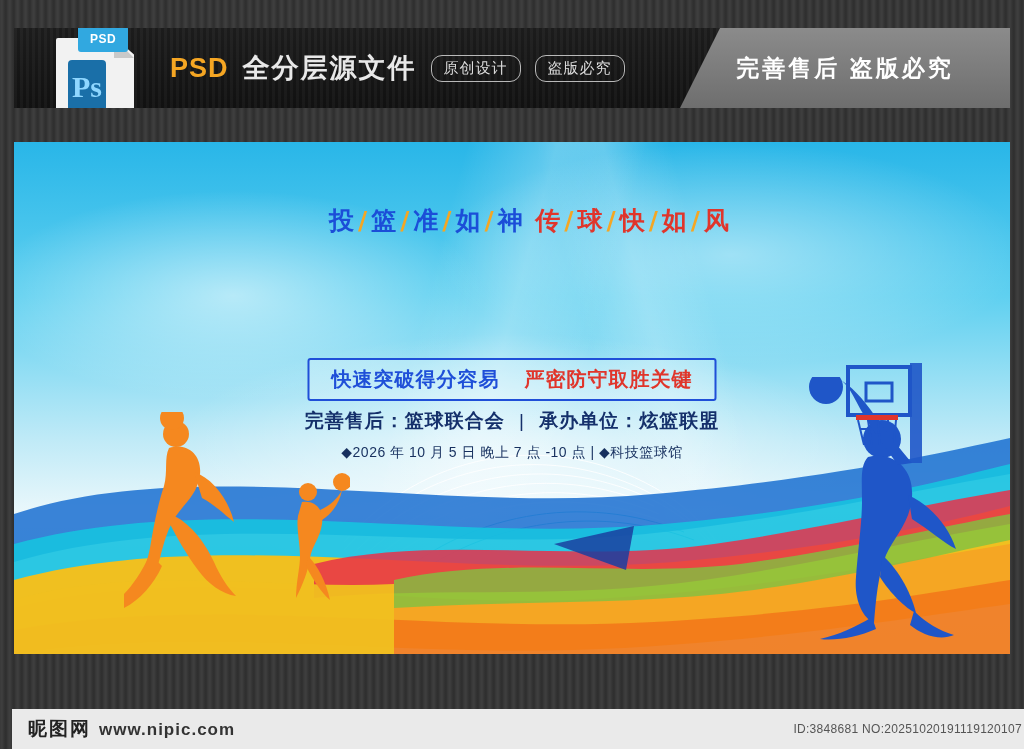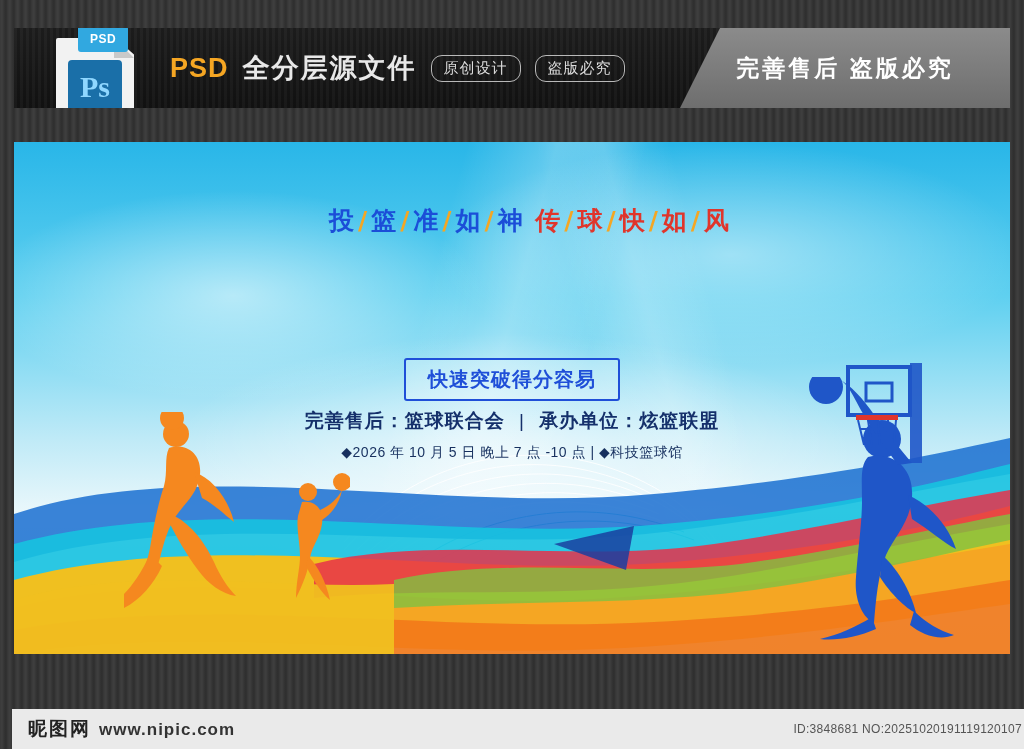--- a/index.html
+++ b/index.html
@@ -24,21 +24,21 @@
   .psd-icon{position:absolute;left:34px;top:-4px;width:86px;height:96px;}
   .psd-icon .paper{position:absolute;left:8px;top:14px;width:78px;height:82px;
     background:#f2f2f2;border-radius:2px;
     clip-path:polygon(0 0,76% 0,100% 20%,100% 100%,0 100%);
     box-shadow:0 1px 3px rgba(0,0,0,.5);}
   .psd-icon .fold{position:absolute;left:66px;top:14px;width:20px;height:20px;background:#c9c9c9;
     clip-path:polygon(0 0,100% 100%,0 100%);}
   .psd-icon .tag{position:absolute;left:30px;top:2px;width:50px;height:26px;background:#31a8e0;
     border-radius:3px;display:flex;align-items:center;justify-content:center;}
   .psd-icon .tag span{color:#fff;font-size:12px;font-weight:bold;letter-spacing:.5px;}
-  .psd-icon .ps{position:absolute;left:20px;top:36px;width:54px;height:54px;background:#1a6fa8;
+  .psd-icon .ps{position:absolute;left:20px;top:36px;width:38px;height:54px;background:#1a6fa8;
     border-radius:4px;display:flex;align-items:center;justify-content:center;}
   .psd-icon .ps span{color:#8fd7ff;font-size:30px;font-weight:bold;font-family:"Liberation Serif",serif;}
 
   .topbar-text{position:absolute;left:156px;top:18px;display:flex;align-items:center;gap:14px;height:44px;}
   .tb-psd{color:#f5a623;font-size:27px;font-weight:bold;letter-spacing:1px;}
   .tb-main{color:#e8e8e8;font-size:27px;font-weight:bold;letter-spacing:2px;}
   .pill{border:1px solid #b9b9b9;color:#dcdcdc;font-size:15px;padding:3px 12px;border-radius:11px;
     letter-spacing:1px;white-space:nowrap;}
   .right-chip{position:absolute;right:0;top:0;height:80px;width:330px;
     background:linear-gradient(180deg,#8b8b8b,#6e6e6e);
@@ -178,20 +178,21 @@
       </svg>
     </div>
 
     <div class="headline-small">
       <span class="hs-1">投</span><span class="hs-slash">/</span><span class="hs-1">篮</span><span class="hs-slash">/</span><span class="hs-1">准</span><span class="hs-slash">/</span><span class="hs-1">如</span><span class="hs-slash">/</span><span class="hs-1">神</span><span class="hs-2"> 传</span><span class="hs-slash">/</span><span class="hs-2">球</span><span class="hs-slash">/</span><span class="hs-2">快</span><span class="hs-slash">/</span><span class="hs-2">如</span><span class="hs-slash">/</span><span class="hs-2">风</span>
     </div>
 
 
     <div class="subline">
       <span class="t1">快速突破得分容易</span>
+      <span class="t2">严密防守取胜关键</span>
     </div>
 
     <div class="orgline">
       <span>完善售后：篮球联合会</span>
       <span class="sep">|</span>
       <span>承办单位：炫篮联盟</span>
     </div>
 
     <div class="dateline">
       <span>◆2026 年 10 月 5 日 晚上 7 点 -10 点 | ◆科技篮球馆</span>

